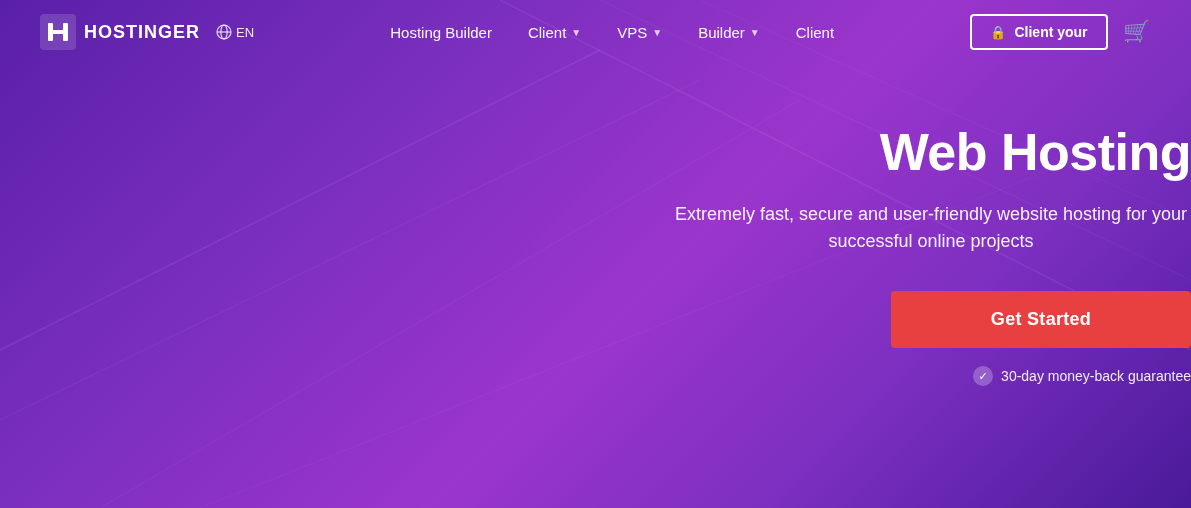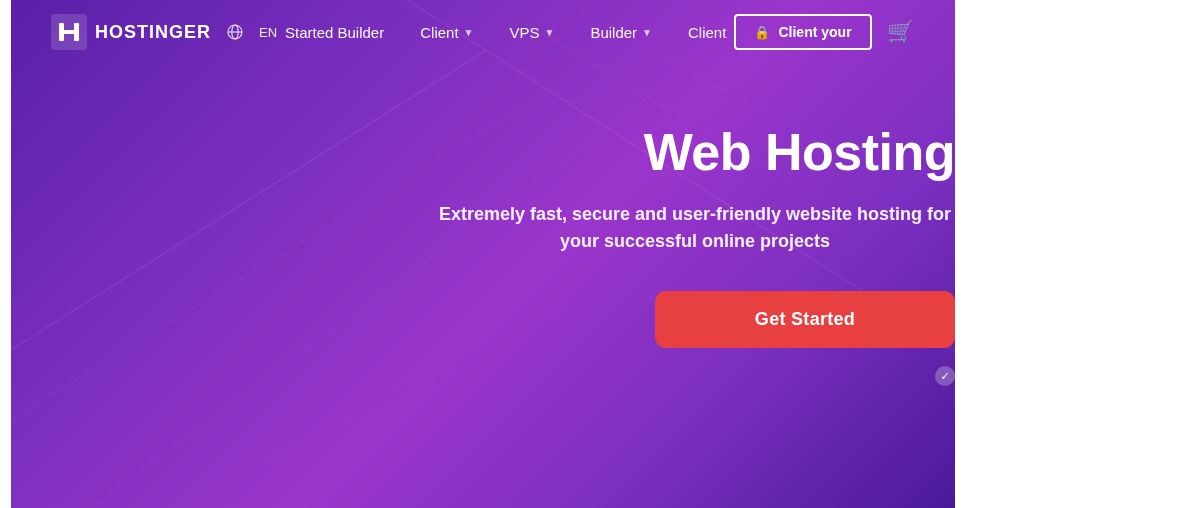--- a/index.html
+++ b/index.html
@@ -5,26 +5,25 @@
     * { margin: 0; padding: 0; box-sizing: border-box; }
 
     body {
       width: 1191px;
       height: 508px;
       overflow: hidden;
       font-family: 'Arial', sans-serif;
     }
 
     .page-wrapper {
-      width: 944px;
+      width: 1191px;
       height: 508px;
       background: linear-gradient(135deg, #5a1fa8 0%, #7b2fbe 30%, #9b35cc 55%, #7c2fc0 75%, #4a1a9a 100%);
       position: relative;
       overflow: hidden;
-      margin-left: 11px;
     }
 
     
     .bg-lines {
       position: absolute;
       top: 0; left: 0; right: 0; bottom: 0;
       pointer-events: none;
     }
 
     .bg-lines svg {
@@ -65,21 +64,21 @@
       color: #fff;
       font-size: 18px;
       font-weight: 700;
       letter-spacing: 1px;
       text-transform: uppercase;
     }
 
     .lang-selector {
       display: flex;
       align-items: center;
-      gap: 16px;
+      gap: 4px;
       color: #fff;
       font-size: 13px;
       cursor: pointer;
       opacity: 0.9;
     }
 
     .navbar-center {
       display: flex;
       align-items: center;
       gap: 36px;
@@ -151,33 +150,33 @@
       font-size: 52px;
       font-weight: 800;
       letter-spacing: -0.5px;
       margin-bottom: 20px;
       line-height: 1.1;
     }
 
     .hero-subtitle {
       color: rgba(255,255,255,0.92);
       font-size: 18px;
-      font-weight: 700;
+      font-weight: 400;
       line-height: 1.5;
       max-width: 520px;
       margin-bottom: 36px;
     }
 
     .get-started-btn {
       background: #e84040;
       color: #fff;
       font-size: 18px;
       font-weight: 700;
       border: none;
-      border-radius: 11px;
+      border-radius: 4px;
       padding: 18px 0;
       width: 300px;
       cursor: pointer;
       letter-spacing: 0.3px;
       margin-bottom: 18px;
     }
 
     .guarantee {
       display: flex;
       align-items: center;
@@ -235,21 +234,21 @@
           <circle cx="8" cy="8" r="7" stroke="white" stroke-width="1.2" fill="none" opacity="0.9"></circle>
           <ellipse cx="8" cy="8" rx="3.2" ry="7" stroke="white" stroke-width="1.2" fill="none" opacity="0.9"></ellipse>
           <line x1="1" y1="8" x2="15" y2="8" stroke="white" stroke-width="1.2" opacity="0.9"></line>
         </svg>
         <span>EN</span>
       </div>
     </div>
 
     <div class="navbar-center">
       <a class="nav-item">
-        <span>Started Builder</span>
+        <span>Hosting Builder</span>
       </a>
       <a class="nav-item">
         <span>Client</span>
         <span class="nav-chevron">▼</span>
       </a>
       <a class="nav-item">
         <span>VPS</span>
         <span class="nav-chevron">▼</span>
       </a>
       <a class="nav-item">
@@ -270,16 +269,17 @@
     </div>
 
   </nav>
 
   <section class="hero">
     <h1 class="hero-title">Web Hosting</h1>
     <p class="hero-subtitle">Extremely fast, secure and user-friendly website hosting for your successful online projects</p>
     <button class="get-started-btn">Get Started</button>
     <div class="guarantee">
       <div class="check-circle">✓</div>
+      <span>30-day money-back guarantee</span>
     </div>
   </section>
 
 </div>
 
 </body></html>

